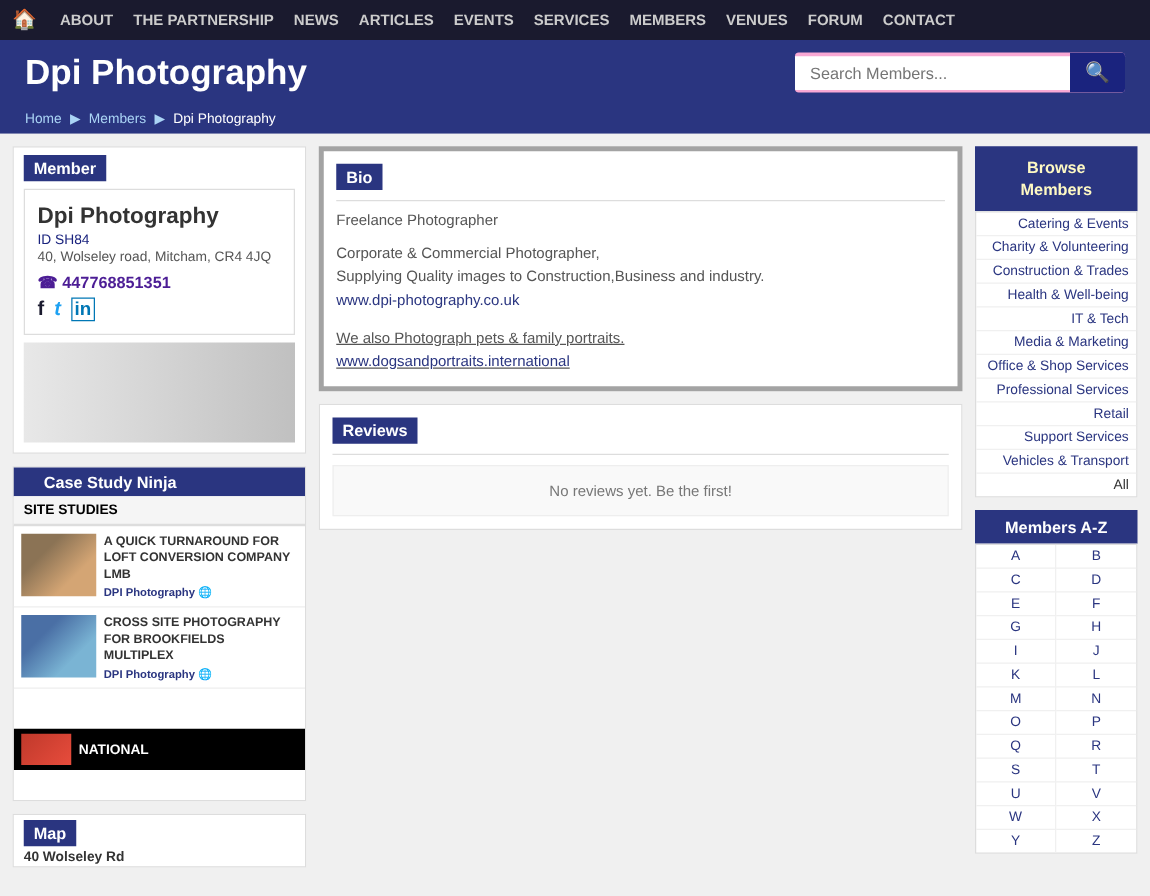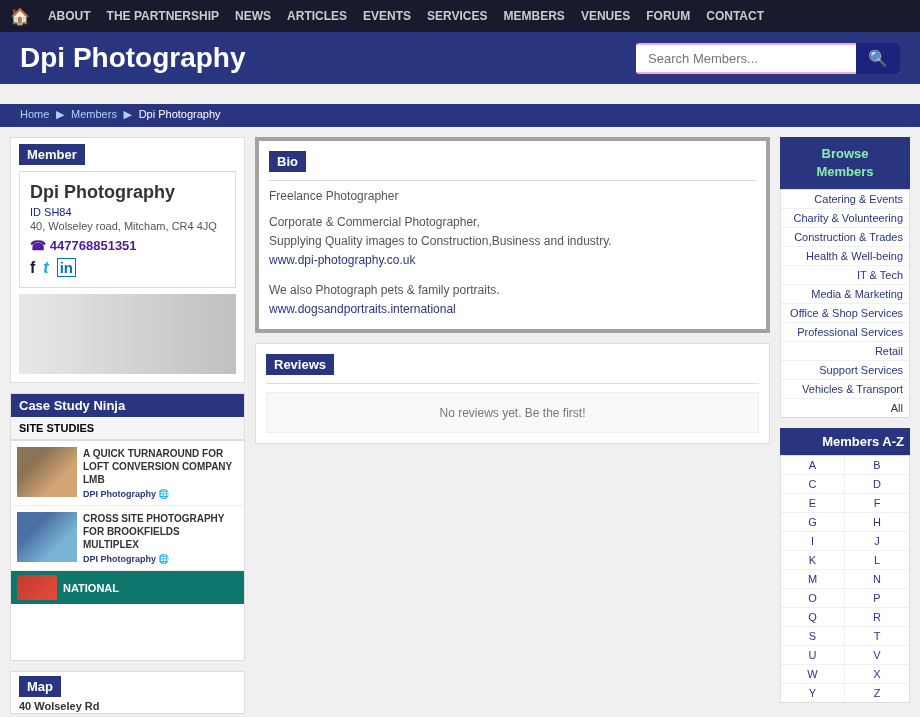--- a/index.html
+++ b/index.html
@@ -23,21 +23,21 @@
 </nav>
 
 <div style="background:#2a3580; padding:10px 20px; display:flex; align-items:center; justify-content:space-between;">
   <h1 style="color:white;font-size:28px;font-weight:bold;">Dpi Photography</h1>
   <div style="display:flex;align-items:center;background:#f9a8d4;border-radius:3px;overflow:hidden;">
     <input style="border: none; outline: none; padding: 6px 12px; font-size: 13px; width: 220px; color: rgb(153, 153, 153);" type="text" placeholder="Search Members...">
     <button style="background:#1a237e;border:none;color:white;padding:6px 12px;cursor:pointer;font-size:16px;">🔍</button>
   </div>
 </div>
 
-<div style="background:#2a3580;padding:2px 20px 6px;margin-top:20px;">
+<div style="background:#2a3580;padding:2px 20px 6px;">
   <a style="color:#aad4f5;font-size:11px;text-decoration:none;">Home</a>
   <span style="color:#aad4f5;font-size:11px;margin:0 3px;">▶</span>
   <a style="color:#aad4f5;font-size:11px;text-decoration:none;">Members</a>
   <span style="color:#aad4f5;font-size:11px;margin:0 3px;">▶</span>
   <span style="color:white;font-size:11px;">Dpi Photography</span>
 </div>
 
 <div style="display:flex; padding:10px; gap:10px; background:#f0f0f0;">
 
   <div style="width:235px;flex-shrink:0;">
@@ -59,41 +59,41 @@
               <span style="font-size:15px;color:#0077b5;cursor:pointer;font-weight:bold;border:1px solid #0077b5;padding:0 2px;">in</span>
             </div>
           </div>
         </div>
       </div>
 
       <div style="margin:6px 8px 8px;height:80px;background:linear-gradient(to right,#e8e8e8,#c0c0c0);"></div>
     </div>
 
     <div style="background:white;border:1px solid #ddd;">
-      <div style="background:#2a3580;color:white;padding:4px 8px;font-size:13px;font-weight:bold;">Case Study Ninja</div>
+      <div style="background:#2a3580;color:white;padding:4px 24px;font-size:13px;font-weight:bold;">Case Study Ninja</div>
       <div style="font-size:11px;font-weight:bold;padding:5px 8px;background:#f5f5f5;border-bottom:1px solid #ddd;">SITE STUDIES</div>
       <div style="height:220px;overflow-y:auto;border-top:1px solid #ddd;">
 
         <div style="display:flex;gap:6px;padding:6px;border-bottom:1px solid #eee;">
           <div style="width:60px;height:50px;flex-shrink:0;background:linear-gradient(135deg,#8b7355 30%,#d4a574 70%);"></div>
           <div>
             <div style="font-size:10px;color:#333;font-weight:bold;line-height:1.3;">A QUICK TURNAROUND FOR LOFT CONVERSION COMPANY LMB</div>
             <div style="font-size:9px;color:#2a3580;font-weight:bold;margin-top:3px;">DPI Photography 🌐</div>
           </div>
         </div>
 
         <div style="display:flex;gap:6px;padding:6px;border-bottom:1px solid #eee;">
           <div style="width:60px;height:50px;flex-shrink:0;background:linear-gradient(135deg,#4a6fa5 30%,#7ab4d4 70%);"></div>
           <div>
             <div style="font-size:10px;color:#333;font-weight:bold;line-height:1.3;">CROSS SITE PHOTOGRAPHY FOR BROOKFIELDS MULTIPLEX</div>
             <div style="font-size:9px;color:#2a3580;font-weight:bold;margin-top:3px;">DPI Photography 🌐</div>
           </div>
         </div>
 
-        <div style="display:flex;gap:6px;padding:4px 6px;background:#0f766e;align-items:center;">
+        <div style="display:flex;gap:6px;padding:4px 6px;background:#000000;align-items:center;margin-top:32px;">
           <div style="width:40px;height:25px;background:linear-gradient(135deg,#c0392b,#e74c3c);flex-shrink:0;"></div>
           <div style="font-size:11px;color:white;font-weight:bold;">NATIONAL</div>
         </div>
       </div>
     </div>
 
     <div style="background:white;border:1px solid #ddd;margin-top:10px;">
       <div style="padding:4px 8px 0;">
         <span style="background:#2a3580;color:white;padding:3px 8px;font-size:13px;font-weight:bold;display:inline-block;">Map</span>
       </div>
@@ -102,51 +102,51 @@
     </div>
   </div>
 
   <div style="flex:1;min-width:0;">
 
     <div style="background:white;border:4px solid #a3a3a3;margin-bottom:10px;padding:10px;">
       <span style="background:#2a3580;color:white;padding:3px 8px;font-size:13px;font-weight:bold;display:inline-block;margin-bottom:8px;">Bio</span>
       <hr style="border:none;border-top:1px solid #ddd;margin-bottom:8px;">
       <p style="font-size:12px;color:#555;margin-bottom:10px;">Freelance Photographer</p>
       <p style="font-size:12px;color:#555;line-height:1.6;margin-bottom:10px;">Corporate &amp; Commercial Photographer,<br>Supplying Quality images to Construction,Business and industry.<br><span style="color:#2a3580;">www.dpi-photography.co.uk</span></p>
-      <p style="font-size:12px;color:#555;line-height:1.6;">We also Photograph pets &amp; family portraits.<br><span style="color:#2a3580;">www.dogsandportraits.international</span></p>
+      <p style="font-size:12px;color:#555;line-height:1.6;text-decoration:underline;">We also Photograph pets &amp; family portraits.<br><span style="color:#2a3580;">www.dogsandportraits.international</span></p>
     </div>
 
 
     <div style="background:white;border:1px solid #ddd;padding:10px;">
       <span style="background:#2a3580;color:white;padding:3px 8px;font-size:13px;font-weight:bold;display:inline-block;margin-bottom:8px;">Reviews</span>
       <hr style="border:none;border-top:1px solid #ddd;margin-bottom:8px;">
       <div style="background:#f9f9f9;border:1px solid #eee;padding:12px;text-align:center;">
         <span style="color:#777;font-size:12px;">No reviews yet. Be the first!</span>
       </div>
     </div>
   </div>
 
   <div style="width:130px;flex-shrink:0;">
-    <div style="background:#2a3580;color:#86efac;text-align:center;padding:8px 6px;font-size:13px;font-weight:bold;line-height:1.4;">Browse<br>Members</div>
+    <div style="background:#2a3580;color:#fef9c3;text-align:center;padding:8px 6px;font-size:13px;font-weight:bold;line-height:1.4;">Browse<br>Members</div>
     <div style="background:white;border:1px solid #ddd;">
       <a style="display:block;text-align:right;padding:3px 6px;font-size:11px;color:#2a3580;text-decoration:none;cursor:pointer;border-bottom:1px solid #f0f0f0;">Catering &amp; Events</a>
       <a style="display:block;text-align:right;padding:3px 6px;font-size:11px;color:#2a3580;text-decoration:none;cursor:pointer;border-bottom:1px solid #f0f0f0;">Charity &amp; Volunteering</a>
       <a style="display:block;text-align:right;padding:3px 6px;font-size:11px;color:#2a3580;text-decoration:none;cursor:pointer;border-bottom:1px solid #f0f0f0;">Construction &amp; Trades</a>
       <a style="display:block;text-align:right;padding:3px 6px;font-size:11px;color:#2a3580;text-decoration:none;cursor:pointer;border-bottom:1px solid #f0f0f0;">Health &amp; Well-being</a>
       <a style="display:block;text-align:right;padding:3px 6px;font-size:11px;color:#2a3580;text-decoration:none;cursor:pointer;border-bottom:1px solid #f0f0f0;">IT &amp; Tech</a>
       <a style="display:block;text-align:right;padding:3px 6px;font-size:11px;color:#2a3580;text-decoration:none;cursor:pointer;border-bottom:1px solid #f0f0f0;">Media &amp; Marketing</a>
       <a style="display:block;text-align:right;padding:3px 6px;font-size:11px;color:#2a3580;text-decoration:none;cursor:pointer;border-bottom:1px solid #f0f0f0;">Office &amp; Shop Services</a>
       <a style="display:block;text-align:right;padding:3px 6px;font-size:11px;color:#2a3580;text-decoration:none;cursor:pointer;border-bottom:1px solid #f0f0f0;">Professional Services</a>
       <a style="display:block;text-align:right;padding:3px 6px;font-size:11px;color:#2a3580;text-decoration:none;cursor:pointer;border-bottom:1px solid #f0f0f0;">Retail</a>
       <a style="display:block;text-align:right;padding:3px 6px;font-size:11px;color:#2a3580;text-decoration:none;cursor:pointer;border-bottom:1px solid #f0f0f0;">Support Services</a>
       <a style="display:block;text-align:right;padding:3px 6px;font-size:11px;color:#2a3580;text-decoration:none;cursor:pointer;border-bottom:1px solid #f0f0f0;">Vehicles &amp; Transport</a>
       <a style="display:block;text-align:right;padding:3px 6px;font-size:11px;color:#333;text-decoration:none;cursor:pointer;">All</a>
     </div>
 
-    <div style="background:#2a3580;color:white;text-align:right;padding:6px;font-size:13px;font-weight:bold;margin-top:10px;">Members A-Z</div>
+    <div style="background:#2a3580;color:white;text-align:center;padding:6px;font-size:13px;font-weight:bold;margin-top:10px;">Members A-Z</div>
     <div style="background:white;border:1px solid #ddd;display:grid;grid-template-columns:repeat(2,1fr);">
       <span style="text-align:center;padding:3px;font-size:11px;color:#2a3580;cursor:pointer;border-bottom:1px solid #f0f0f0;border-right:1px solid #f0f0f0;">A</span>
       <span style="text-align:center;padding:3px;font-size:11px;color:#2a3580;cursor:pointer;border-bottom:1px solid #f0f0f0;">B</span>
       <span style="text-align:center;padding:3px;font-size:11px;color:#2a3580;cursor:pointer;border-bottom:1px solid #f0f0f0;border-right:1px solid #f0f0f0;">C</span>
       <span style="text-align:center;padding:3px;font-size:11px;color:#2a3580;cursor:pointer;border-bottom:1px solid #f0f0f0;">D</span>
       <span style="text-align:center;padding:3px;font-size:11px;color:#2a3580;cursor:pointer;border-bottom:1px solid #f0f0f0;border-right:1px solid #f0f0f0;">E</span>
       <span style="text-align:center;padding:3px;font-size:11px;color:#2a3580;cursor:pointer;border-bottom:1px solid #f0f0f0;">F</span>
       <span style="text-align:center;padding:3px;font-size:11px;color:#2a3580;cursor:pointer;border-bottom:1px solid #f0f0f0;border-right:1px solid #f0f0f0;">G</span>
       <span style="text-align:center;padding:3px;font-size:11px;color:#2a3580;cursor:pointer;border-bottom:1px solid #f0f0f0;">H</span>
       <span style="text-align:center;padding:3px;font-size:11px;color:#2a3580;cursor:pointer;border-bottom:1px solid #f0f0f0;border-right:1px solid #f0f0f0;">I</span>

